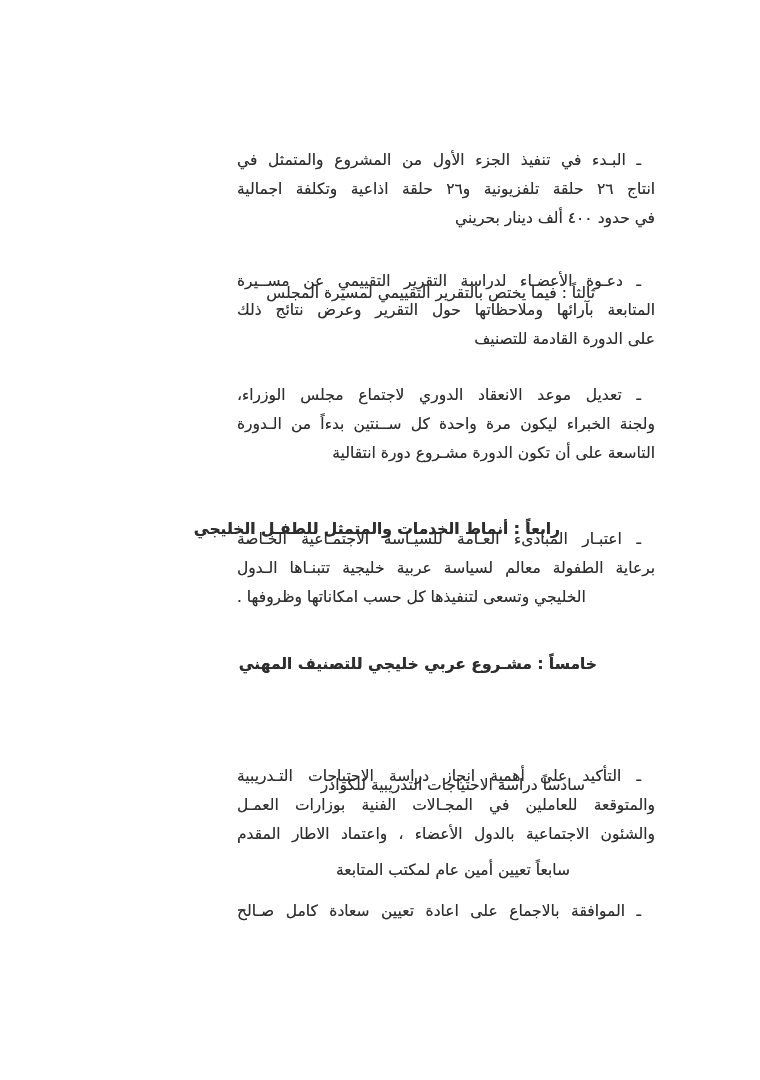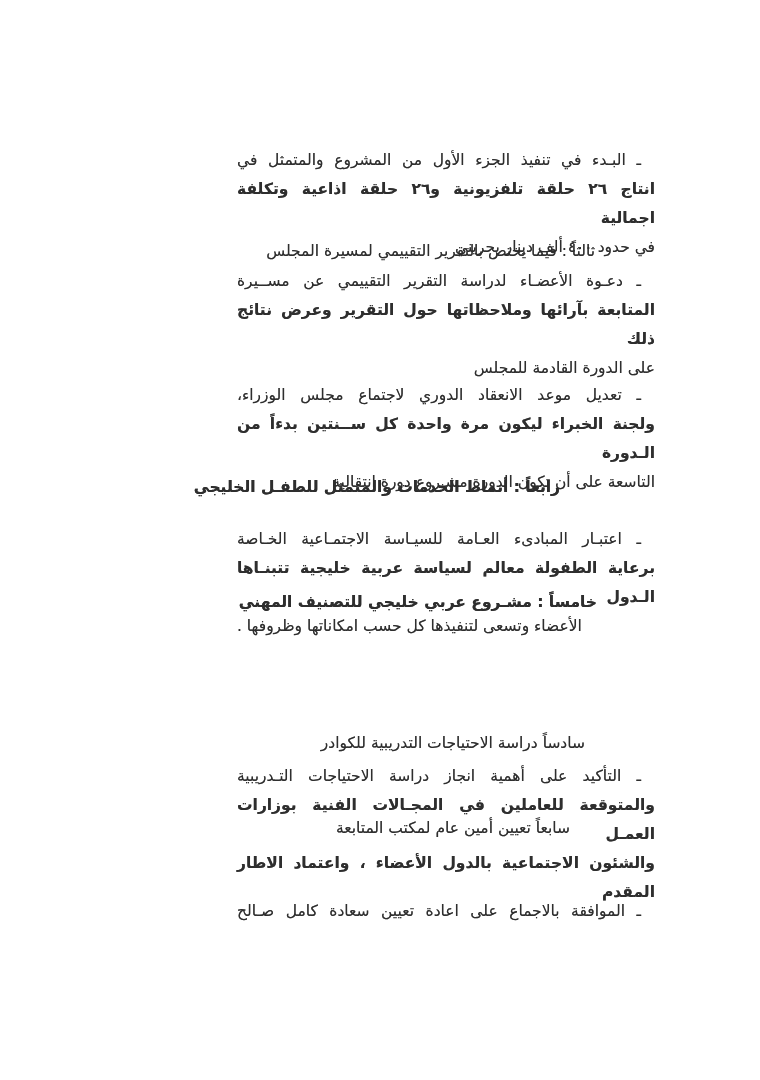--- a/index.html
+++ b/index.html
@@ -43,36 +43,36 @@
   
   .l-first{
     padding-right:14px;
     text-align:justify;
     text-align-last:justify;
   }
   
   .l-just{
     text-align:justify;
     text-align-last:justify;
-    font-weight:bold;
   }
   
   .l-center{
   }
   
   .l-left{
     text-align:left;
   }
   .heading{
     font-size:15.5px;
     line-height:29px;
     text-align:right;
     white-space:nowrap;
     color:var(--ink);
     text-shadow:0 0 0.5px rgba(40,40,40,.55);
+    margin-top:42px;
   }
   .heading.bold{
     font-weight:700;
     text-shadow:0 0 0.6px rgba(20,20,20,.8);
   }
   .pagenum{
     position:absolute;
     left:0;
     right:0;
     top:978px;
@@ -92,38 +92,38 @@
       <div class="line l-first">ـ البـدء في تنفيذ الجزء الأول من المشروع والمتمثل في</div>
       <div class="line l-just">انتاج ٢٦ حلقة تلفزيونية و٢٦ حلقة اذاعية وتكلفة اجمالية</div>
       <div class="line l-center">في حدود ٤٠٠ ألف دينار بحريني</div>
     </div>
 
     <div class="block heading" style="top:237px; padding-right:60px">ثالثاً : فيما يختص بالتقرير التقييمي لمسيرة المجلس</div>
 
     <div class="block" style="top:267px">
       <div class="line l-first">ـ دعـوة الأعضـاء لدراسة التقرير التقييمي عن مســيرة</div>
       <div class="line l-just">المتابعة بآرائها وملاحظاتها حول التقرير وعرض نتائج ذلك</div>
-      <div class="line l-center">على الدورة القادمة للمجلس</div>
+      <div class="line l-center">على الدورة القادمة للتصنيف</div>
     </div>
 
     <div class="block" style="top:381px">
       <div class="line l-first">ـ تعديل موعد الانعقاد الدوري لاجتماع مجلس الوزراء،</div>
       <div class="line l-just">ولجنة الخبراء ليكون مرة واحدة كل ســنتين بدءاً من الـدورة</div>
       <div class="line l-center">التاسعة على أن تكون الدورة مشـروع دورة انتقالية</div>
     </div>
 
     <div class="block heading bold" style="top:473px; padding-right:95px">رابعاً : أنماط الخدمات والمتمثل للطفـل الخليجي</div>
 
     <div class="block" style="top:525px">
       <div class="line l-first">ـ اعتبـار المبادىء العـامة للسيـاسة الاجتمـاعية الخـاصة</div>
       <div class="line l-just">برعاية الطفولة معالم لسياسة عربية خليجية تتبنـاها الـدول</div>
-      <div class="line l-left">الأعضاء وتسعى لتنفيذها كل حسب امكاناتها وظروفها .</div>
+      <div class="line l-left">الخليجي وتسعى لتنفيذها كل حسب امكاناتها وظروفها .</div>
     </div>
 
-    <div class="block heading bold" style="top:588px; padding-right:58px">خامساً : مشـروع عربي خليجي للتصنيف المهني</div>
+    <div class="block heading bold" style="top:608px; padding-right:58px">خامساً : مشـروع عربي خليجي للتصنيف المهني</div>
 
 
     <div class="block heading" style="top:729px; padding-right:70px">سادساً  دراسة الاحتياجات التدريبية للكوادر</div>
 
     <div class="block" style="top:762px">
       <div class="line l-first">ـ التأكيد على أهمية انجاز دراسة الاحتياجات التـدريبية</div>
       <div class="line l-just">والمتوقعة للعاملين في المجـالات الفنية بوزارات العمـل</div>
       <div class="line l-just">والشئون الاجتماعية بالدول الأعضاء ، واعتماد الاطار المقدم</div>
     </div>
 

